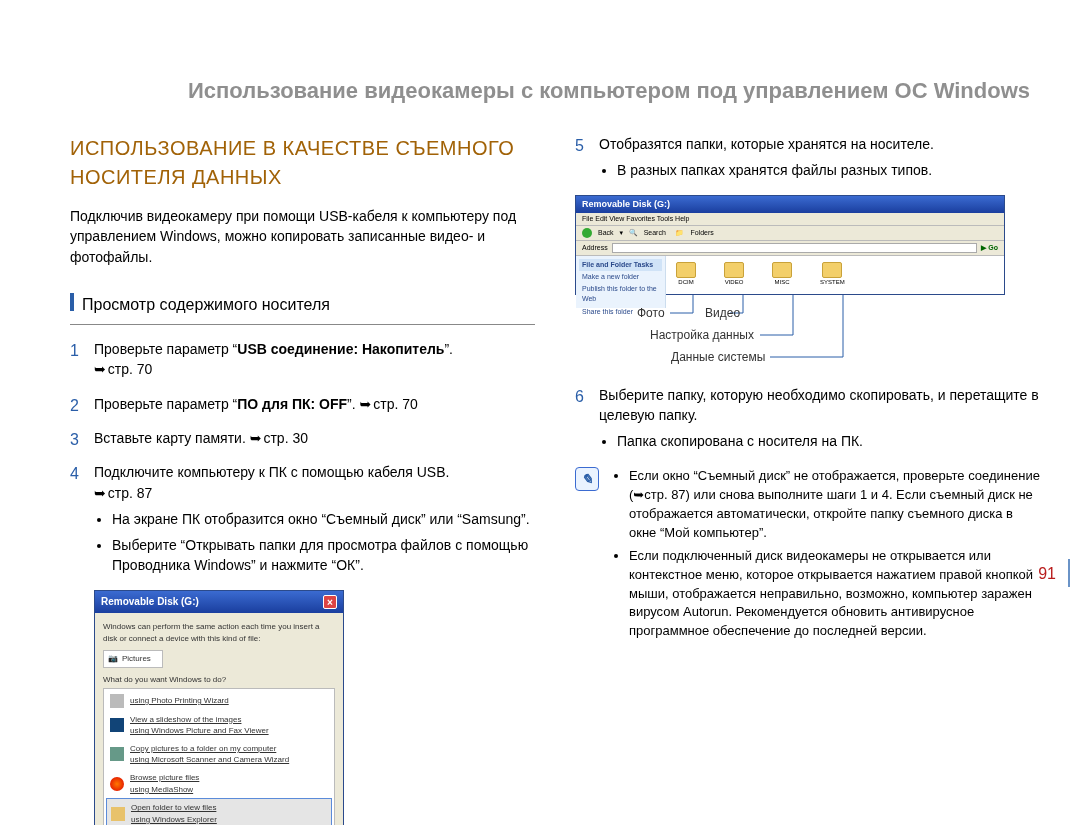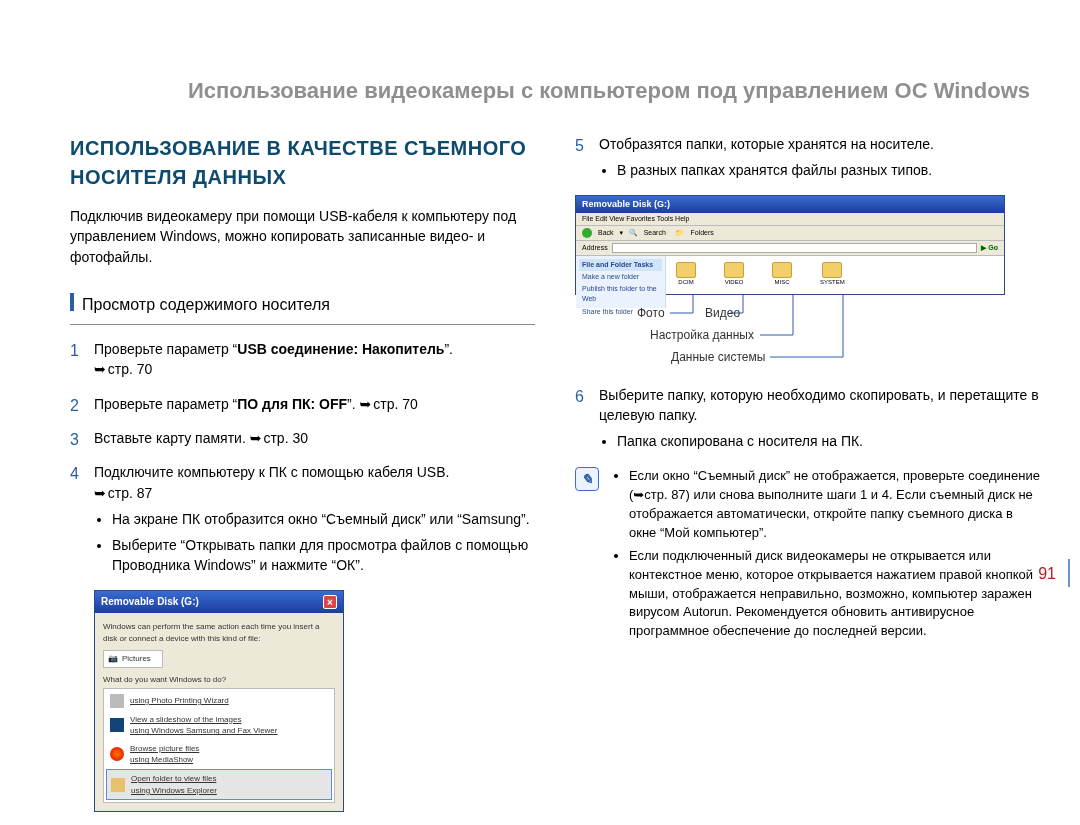--- a/index.html
+++ b/index.html
@@ -26,23 +26,23 @@
     display: flex;
     gap: 40px;
     padding-top: 20px;
   }
   .col {
     flex: 1 1 0;
     font-size: 14px;
     line-height: 1.45;
   }
   .section-title {
-    color: #0c4a6e;
+    color: #a16207;
     font-size: 20px;
-    font-weight: 700;
+    font-weight: 400;
     letter-spacing: 0.5px;
     margin-bottom: 14px;
     text-transform: uppercase;
   }
   .intro {
     margin-bottom: 20px;
   }
   .subhead-row {
     display: flex;
     align-items: flex-start;
@@ -312,21 +312,28 @@
             <div class="opt printer">
                 <div class="ico"></div>
                 <div class="lbl">
                   <span>using Photo Printing Wizard</span>
                 </div>
               </div>
             <div class="opt slideshow">
                 <div class="ico"></div>
                 <div class="lbl">
                   <span>View a slideshow of the images</span>
-                  <span>using Windows Samsung and Fax Viewer</span>
+                  <span>using Windows Picture and Fax Viewer</span>
+                </div>
+              </div>
+            <div class="opt copy">
+                <div class="ico"></div>
+                <div class="lbl">
+                  <span>Copy pictures to a folder on my computer</span>
+                  <span>using Microsoft Scanner and Camera Wizard</span>
                 </div>
               </div>
             <div class="opt browse">
                 <div class="ico"></div>
                 <div class="lbl">
                   <span>Browse picture files</span>
                   <span>using MediaShow</span>
                 </div>
               </div>
             <div class="opt open">

